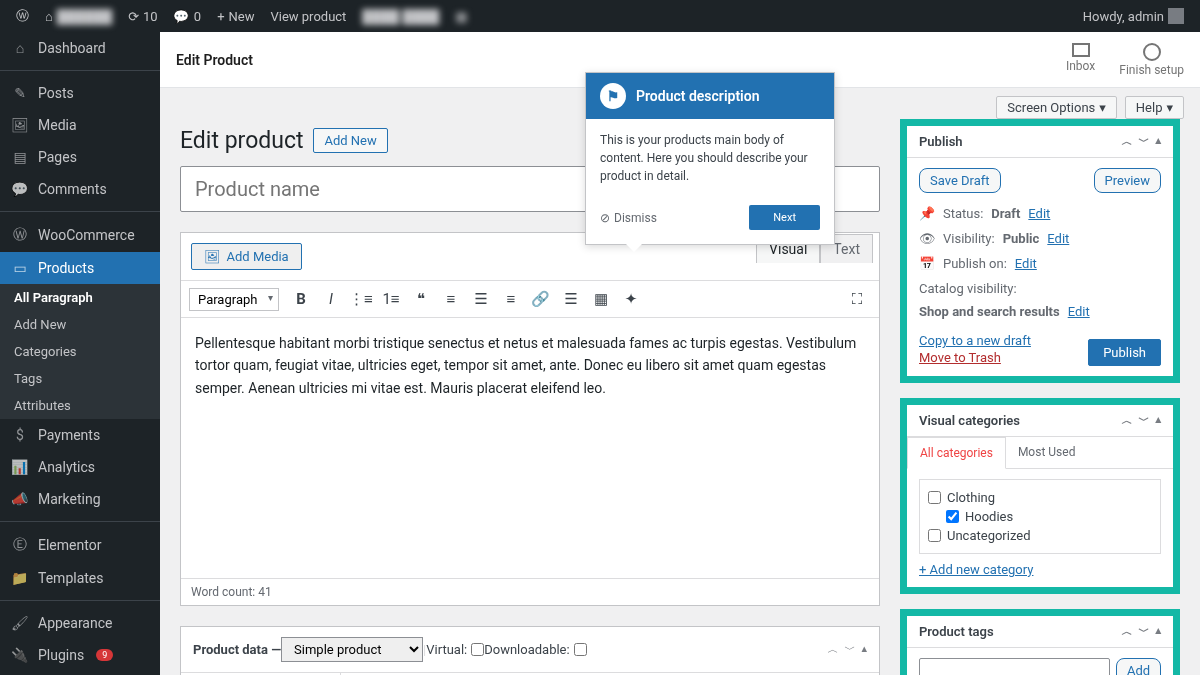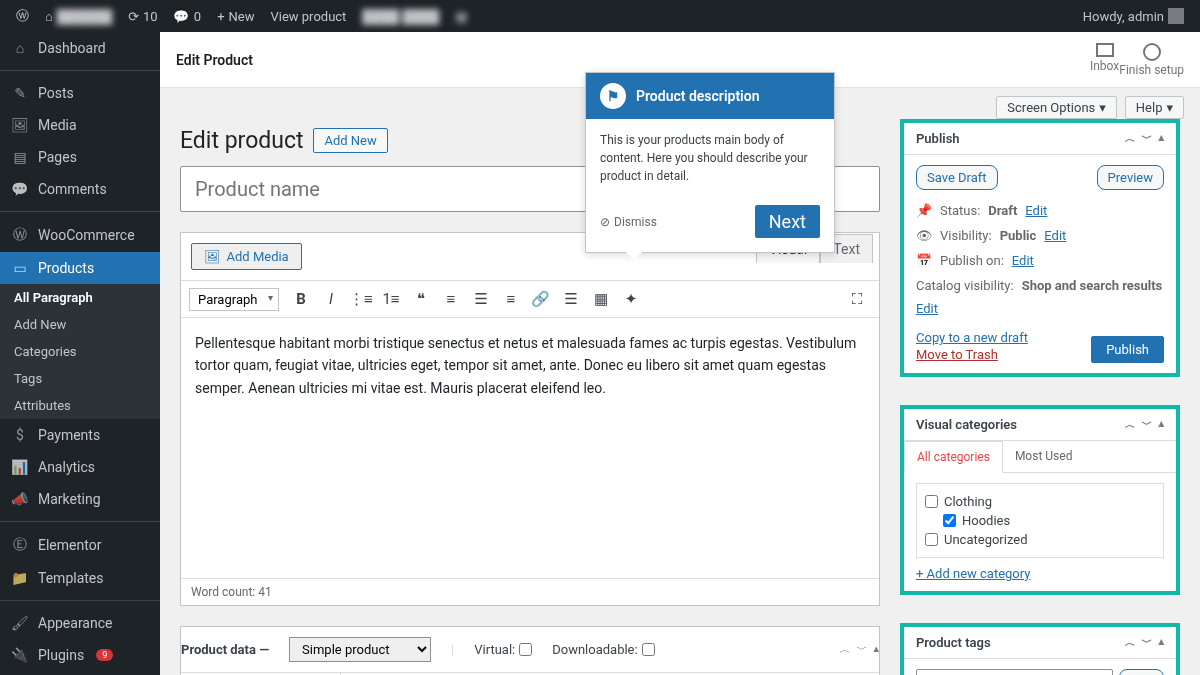--- a/index.html
+++ b/index.html
@@ -15,21 +15,21 @@
 .sidebar .menu-item.current{background:#2271b1;color:#fff}
 .sidebar .menu-sep{border-top:1px solid #3c434a;margin:6px 0}
 .sidebar .submenu{background:#2c3338;font-size:13px}
 .sidebar .submenu .sub-item{padding:6px 12px 6px 14px;cursor:pointer;color:#c3c4c7}
 .sidebar .submenu .sub-item.current{color:#fff;font-weight:600}
 .sidebar .mi-icon{width:20px;text-align:center;opacity:.7}
 .update-badge{background:#d63638;color:#fff;border-radius:9px;font-size:9px;padding:1px 6px;margin-left:4px}
 .main{flex:1;overflow:auto;position:relative}
 .top-header{background:#fff;height:56px;border-bottom:1px solid #e2e4e7;display:flex;align-items:center;padding:0 16px}
 .top-header h2{font-size:14px;font-weight:600;color:#1e1e1e}
-.top-header .th-right{margin-left:auto;display:flex;}
+.top-header .th-right{margin-left:auto;display:flex;gap:24px}
 .th-icon-box{text-align:center;color:#757575;font-size:12px}
 .th-icon-box .circ{width:18px;height:18px;border:2px solid #757575;border-radius:50%;margin:0 auto 2px}
 .th-icon-box .env{width:18px;height:14px;border:2px solid #757575;margin:0 auto 2px;position:relative}
 .tab-row{display:flex;justify-content:flex-end;padding:8px 16px 0;gap:8px}
 .tab-row .tab-btn{background:#f6f7f7;border:1px solid #c3c4c7;padding:3px 10px;border-radius:2px;font-size:13px;cursor:pointer;display:flex;align-items:center;gap:4px}
 .content{padding:0 20px 20px;display:flex;gap:20px}
 .col-left{flex:1;min-width:0}
 .col-right{width:280px}
 .page-title-row{display:flex;align-items:center;gap:10px;margin:8px 0 12px}
 .page-title-row h1{font-size:23px;font-weight:400;color:#1d2327}
@@ -41,21 +41,21 @@
 .editor-tabs .e-tab{border:1px solid #c3c4c7;border-bottom:none;padding:6px 12px;background:#f0f0f1;cursor:pointer;font-size:14px;color:#646970}
 .editor-tabs .e-tab.active{background:#f6f7f7;color:#1d2327}
 .toolbar{clear:both;border-top:1px solid #dcdcde;border-bottom:1px solid #dcdcde;background:#fff;padding:4px 8px;display:flex;align-items:center;gap:2px;position:relative}
 .toolbar select{border:1px solid #c3c4c7;padding:3px 20px 3px 8px;font-size:13px;appearance:none;background:#fff}
 .tb-sel-wrap{position:relative;margin-right:6px}
 .tb-sel-wrap::after{content:"▾";position:absolute;right:6px;top:4px;pointer-events:none;font-size:10px;color:#646970}
 .tb-btn{width:28px;height:28px;display:flex;align-items:center;justify-content:center;font-size:15px;color:#3c434a;cursor:pointer;border-radius:2px}
 .tb-expand{margin-left:auto}
 .editor-body{padding:14px;min-height:260px;font-size:14px;line-height:1.6;color:#1d2327;border:none;width:100%;resize:none;outline:none;font-family:inherit}
 .editor-foot{border-top:1px solid #dcdcde;padding:6px 10px;background:#fff;font-size:12px;color:#646970}
-.panel{background:#fff;border:4px solid #14b8a6;margin-bottom:28px}
+.panel{background:#fff;border:7px solid #14b8a6;margin-bottom:15px}
 .panel-head{display:flex;align-items:center;padding:8px 12px;border-bottom:1px solid #dcdcde;font-weight:600}
 .panel-head .ph-controls{margin-left:auto;display:flex;gap:6px;color:#787c82;font-size:11px}
 .panel-head .ph-controls span{cursor:pointer}
 .panel-body{padding:10px 12px;font-size:13px}
 .pub-row{display:flex;align-items:center;gap:8px;padding:5px 0;color:#646970}
 .pub-row .ico{width:16px;text-align:center}
 .pub-row a{color:#2271b1;text-decoration:underline;cursor:pointer}
 .btn-sec{border:1px solid #2271b1;color:#2271b1;background:#f6f7f7;padding:4px 10px;border-radius:8px;cursor:pointer;font-size:13px}
 .btn-pri{background:#2271b1;color:#fff;border:1px solid #2271b1;padding:5px 14px;border-radius:2px;cursor:pointer;font-size:13px}
 .pub-actions{display:flex;justify-content:space-between;margin-bottom:8px}
@@ -64,37 +64,37 @@
 .pub-foot .links a.trash{color:#b32d2e}
 .cat-tabs{display:flex;border-bottom:1px solid #dcdcde;margin:-10px -12px 10px}
 .cat-tabs .ct{padding:8px 12px;font-size:12px;cursor:pointer;color:#646970}
 .cat-tabs .ct.active{border:1px solid #dcdcde;border-bottom:1px solid #fff;margin-bottom:-1px;background:#fff;color:#ef4444}
 .cat-list{border:1px solid #dcdcde;padding:8px;max-height:120px;overflow:auto}
 .cat-list label{display:flex;align-items:center;gap:6px;padding:2px 0;font-size:13px}
 .cat-list .indent{margin-left:18px}
 .addcat{color:#2271b1;text-decoration:underline;display:inline-block;margin-top:8px;cursor:pointer;font-size:13px}
 .tag-row{display:flex;gap:6px;margin-bottom:8px}
 .tag-row input{flex:1;border:1px solid #8c8f94;padding:4px 6px;border-radius:2px}
-.pd-head{display:flex;align-items:center;gap:20px;padding:10px 0;border-bottom:1px solid #dcdcde}
+.pd-head{display:flex;align-items:center;gap:0;padding:10px 12px;border-bottom:1px solid #dcdcde}
 .pd-head select{border:1px solid #8c8f94;padding:3px 24px 3px 8px;font-size:13px}
 .pd-head label{font-size:13px;display:flex;align-items:center;gap:4px}
 .pd-head .ph-controls{margin-left:auto;display:flex;gap:6px;color:#787c82;font-size:11px}
 .pd-body{display:flex}
 .pd-tabs{width:160px;border-right:1px solid #dcdcde;background:#fafafa}
 .pd-tabs .pdt{padding:10px 12px;border-bottom:1px solid #eee;font-size:13px;display:flex;align-items:center;gap:6px;cursor:pointer;color:#646970}
 .pd-tabs .pdt.active{background:#fff;color:#1d2327}
 .pd-content{flex:1;padding:14px}
 .tour-popup{position:absolute;left:425px;top:40px;width:250px;background:#fff;border:1px solid #c3c4c7;box-shadow:0 2px 8px rgba(0,0,0,.15);z-index:100}
 .tour-popup::after{content:"";position:absolute;bottom:-8px;left:40px;border-left:8px solid transparent;border-right:8px solid transparent;border-top:8px solid #fff}
 .tour-head{background:#2271b1;color:#fff;padding:10px 14px;display:flex;align-items:center;gap:10px;font-size:14px;font-weight:600}
 .tour-head .th-ico{width:26px;height:26px;background:#fff;border-radius:50%;display:flex;align-items:center;justify-content:center;color:#2271b1;font-weight:bold}
 .tour-body{padding:12px 14px;font-size:12px;color:#3c434a;line-height:1.5}
 .tour-foot{display:flex;align-items:center;padding:8px 14px 14px}
 .tour-dismiss{color:#646970;font-size:12px;display:flex;align-items:center;gap:4px;cursor:pointer}
-.tour-next{margin-left:auto;background:#2271b1;color:#fff;border:none;padding:6px 14px;font-size:18px;border-radius:2px;cursor:pointer}
+.tour-next{margin-left:auto;background:#2271b1;color:#fff;border:none;padding:6px 24px;font-size:11px;border-radius:2px;cursor:pointer}
 </style>
 </head>
 <body>
 
 <div class="adminbar">
   <div class="ab-item">ⓦ</div>
   <div class="ab-item">⌂ <span class="blur">██████</span></div>
   <div class="ab-item">⟳ <span>10</span></div>
   <div class="ab-item">💬 <span>0</span></div>
   <div class="ab-item">+ <span>New</span></div>

